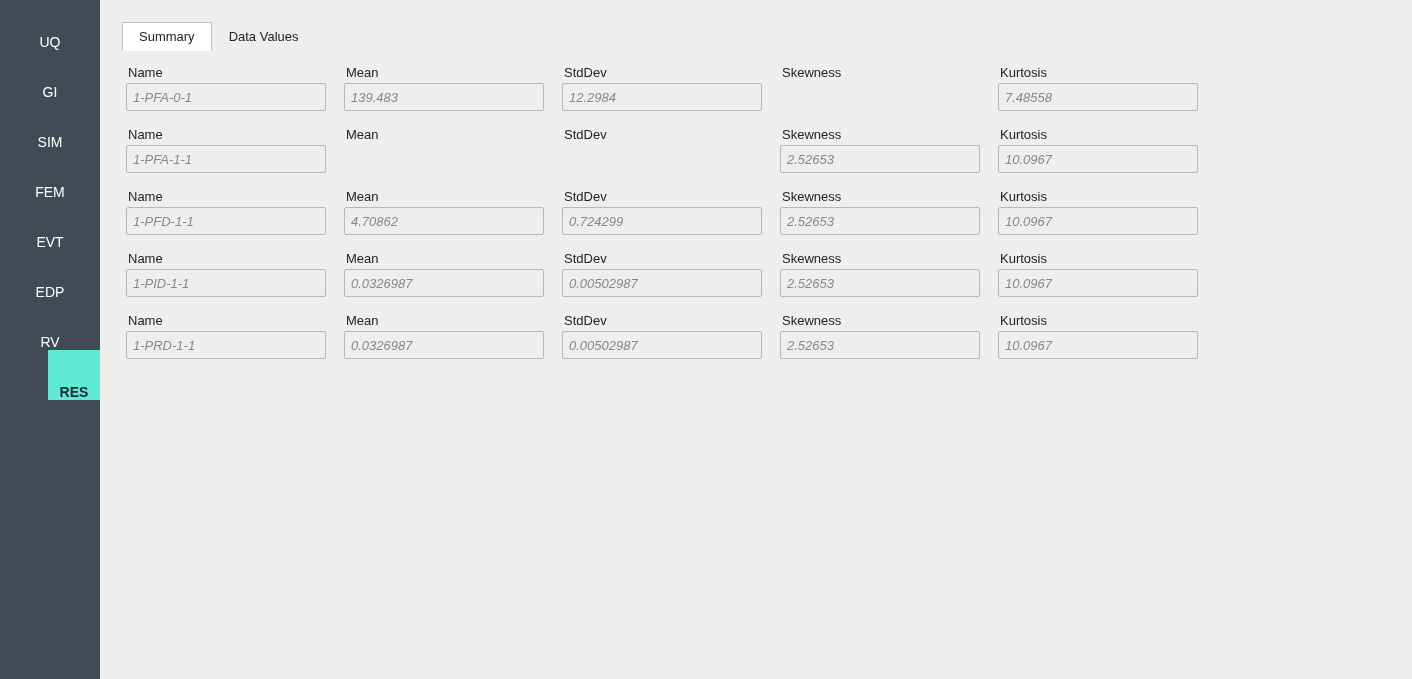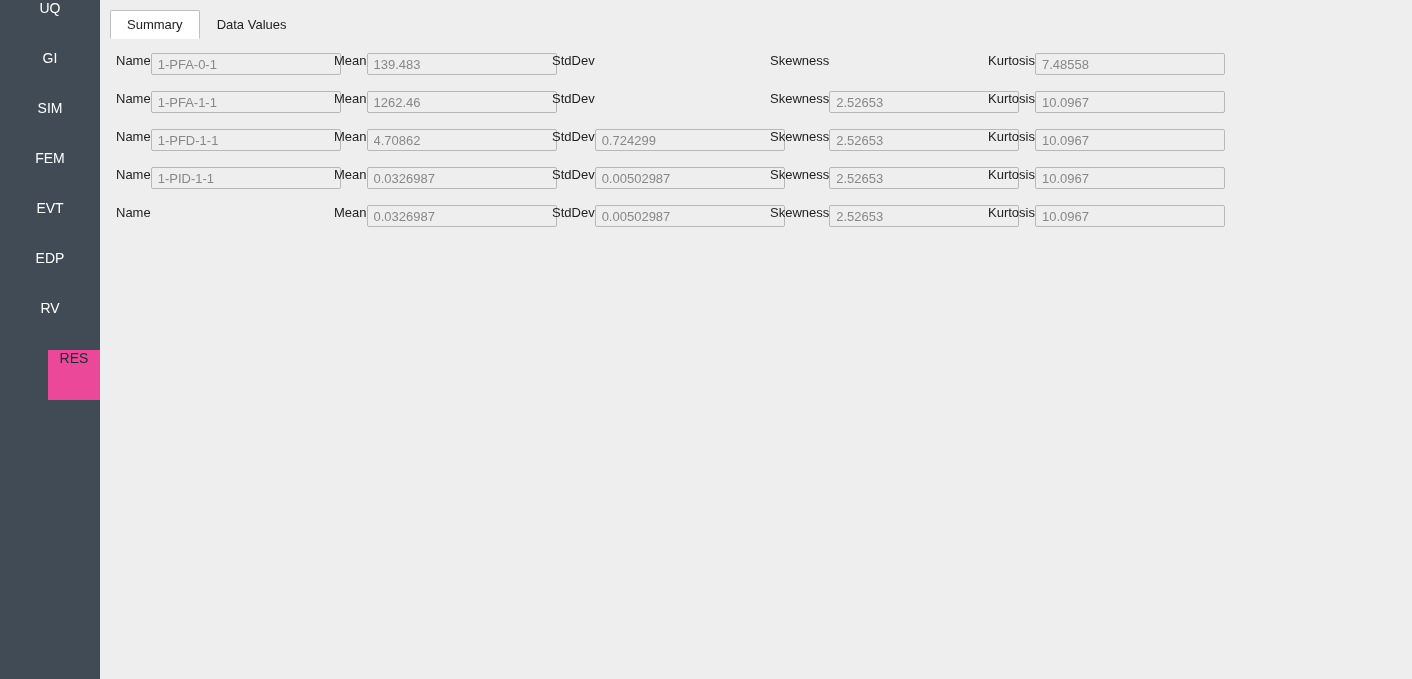--- a/index.html
+++ b/index.html
@@ -21,36 +21,36 @@
       background: #414b55;
       display: flex;
       flex-direction: column;
       padding-top: 0;
       height: 100%;
       color: #ffffff;
     }
     .sidebar-item {
       height: 50px;
       display: flex;
-      align-items: flex-start;
+      align-items: flex-end;
       justify-content: center;
       font-size: 14px;
       cursor: pointer;
       color: #ffffff;
     }
     .sidebar-item.active {
-      background: #ec4899;
+      background: #5eead4;
       color: #1a2a33;
-      font-weight: 400;
+      font-weight: 700;
       margin-left: 48px;
     }
     .main {
       flex: 1;
       background: #eeeeee;
-      padding: 0;
+      padding: 12px;
       display: flex;
       flex-direction: column;
     }
     .tab-bar {
       display: flex;
       padding-left: 10px;
       padding-top: 10px;
       border-bottom: 0;
     }
     .tab {
@@ -73,38 +73,39 @@
       flex: 1;
       padding: 14px 10px 10px 14px;
     }
     .summary-row {
       display: flex;
       gap: 18px;
       margin-bottom: 16px;
     }
     .field-col {
       display: flex;
-      flex-direction: row;
+      flex-direction: column;
       width: 200px;
     }
     .field-label {
       font-size: 13px;
       color: #222;
       margin-bottom: 3px;
       padding-left: 2px;
     }
     .field-input {
-      height: 22px;
+      height: 28px;
       background: #eeeeee;
       border: 1px solid #b8b8b8;
       padding: 2px 6px;
       font-size: 13px;
       color: #777;
       font-family: Arial, Helvetica, sans-serif;
       border-radius: 2px;
+      font-style: italic;
     }
     .field-input[readonly] {
       background: #eeeeee;
       color: #888;
     }
   </style>
 </head>
 <body>
 
 <div class="sidebar">
@@ -146,38 +147,38 @@
       <div class="field-col">
         <span class="field-label">Name</span>
         <input class="field-input" readonly="" value="1-PFA-0-1" style="">
       </div>
       <div class="field-col">
         <span class="field-label">Mean</span>
         <input class="field-input" readonly="" value="139.483" style="">
       </div>
       <div class="field-col">
         <span class="field-label">StdDev</span>
+        <input class="field-input" readonly="" value="12.2984" style="">
       </div>
       <div class="field-col">
         <span class="field-label">Skewness</span>
       </div>
       <div class="field-col">
         <span class="field-label">Kurtosis</span>
         <input class="field-input" readonly="" value="7.48558" style="">
       </div>
     </div>
 
     <div class="summary-row">
       <div class="field-col">
         <span class="field-label">Name</span>
         <input class="field-input" readonly="" value="1-PFA-1-1" style="">
       </div>
       <div class="field-col">
         <span class="field-label">Mean</span>
-        <input class="field-input" readonly="" value="1262.46" style="">
       </div>
       <div class="field-col">
         <span class="field-label">StdDev</span>
       </div>
       <div class="field-col">
         <span class="field-label">Skewness</span>
         <input class="field-input" readonly="" value="2.52653" style="">
       </div>
       <div class="field-col">
         <span class="field-label">Kurtosis</span>
@@ -227,20 +228,21 @@
       </div>
       <div class="field-col">
         <span class="field-label">Kurtosis</span>
         <input class="field-input" readonly="" value="10.0967" style="">
       </div>
     </div>
 
     <div class="summary-row">
       <div class="field-col">
         <span class="field-label">Name</span>
+        <input class="field-input" readonly="" value="1-PRD-1-1" style="">
       </div>
       <div class="field-col">
         <span class="field-label">Mean</span>
         <input class="field-input" readonly="" value="0.0326987" style="">
       </div>
       <div class="field-col">
         <span class="field-label">StdDev</span>
         <input class="field-input" readonly="" value="0.00502987" style="">
       </div>
       <div class="field-col">

